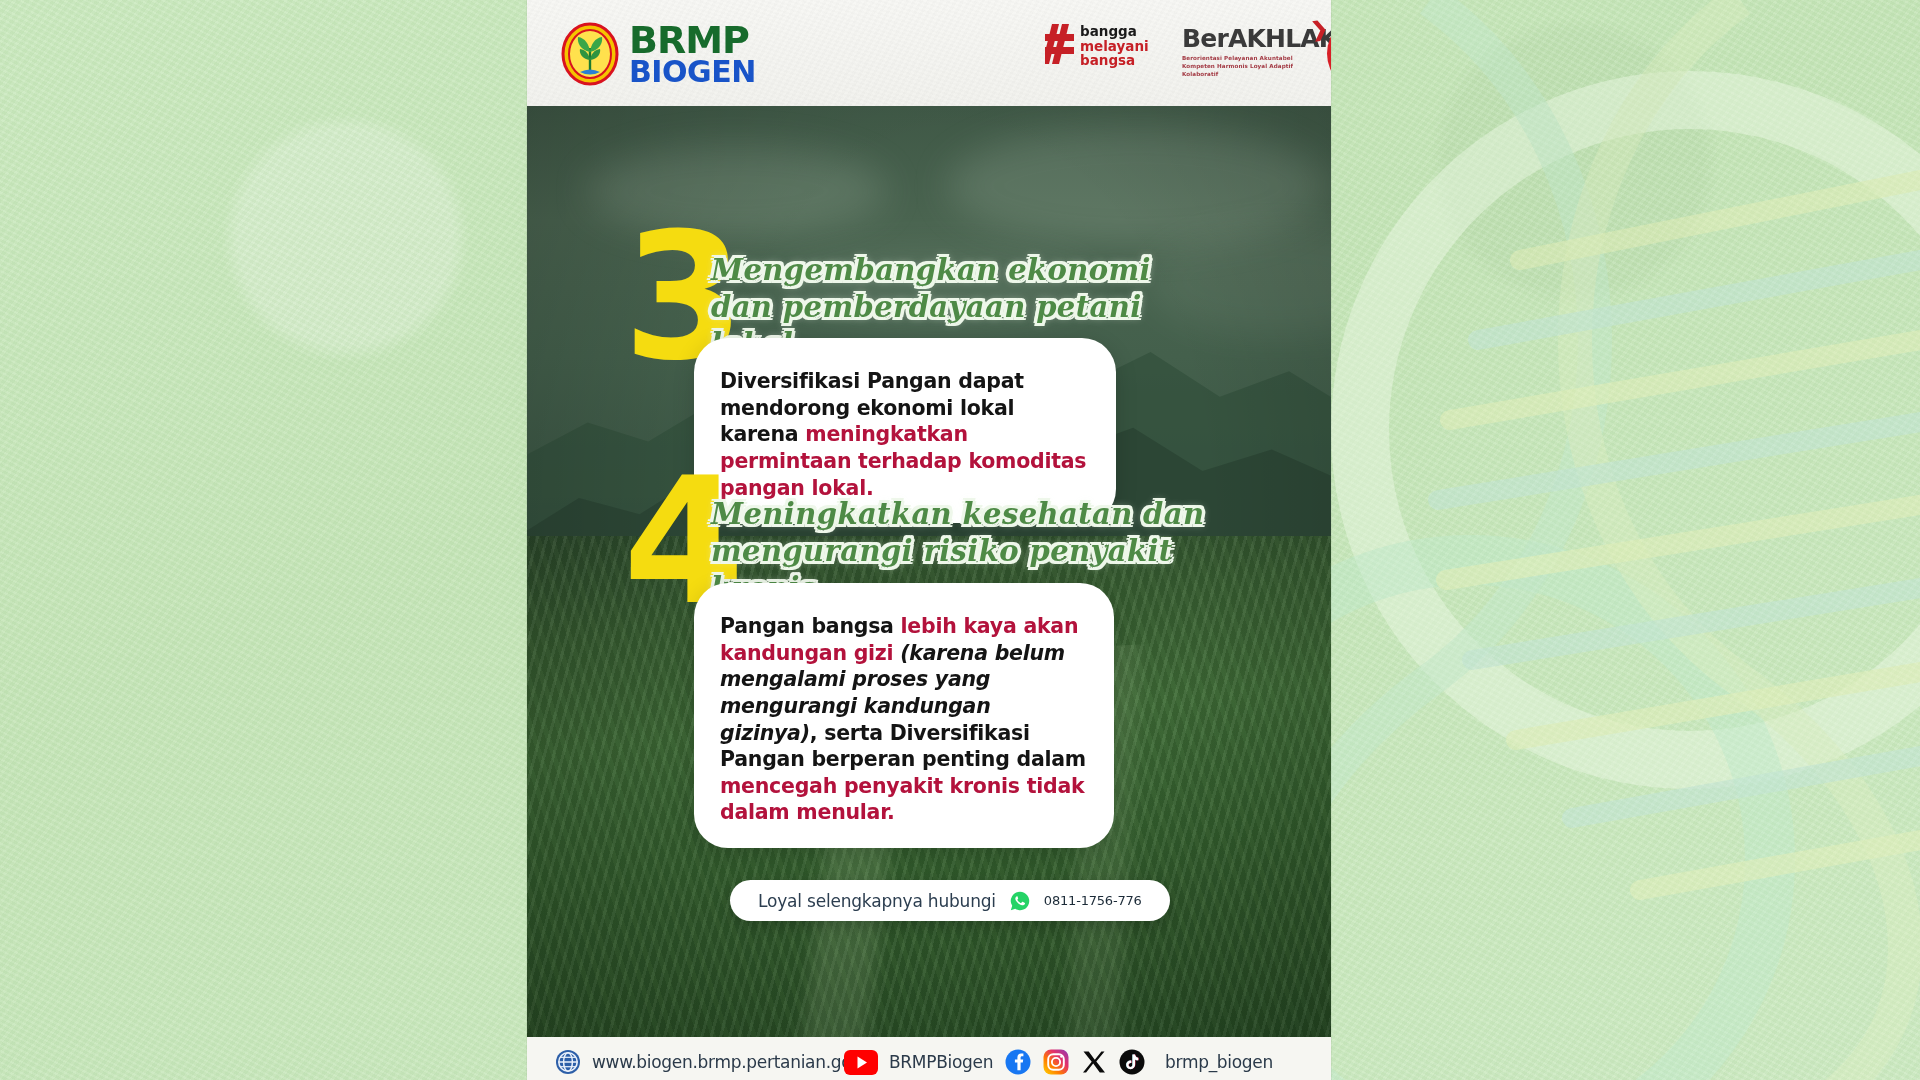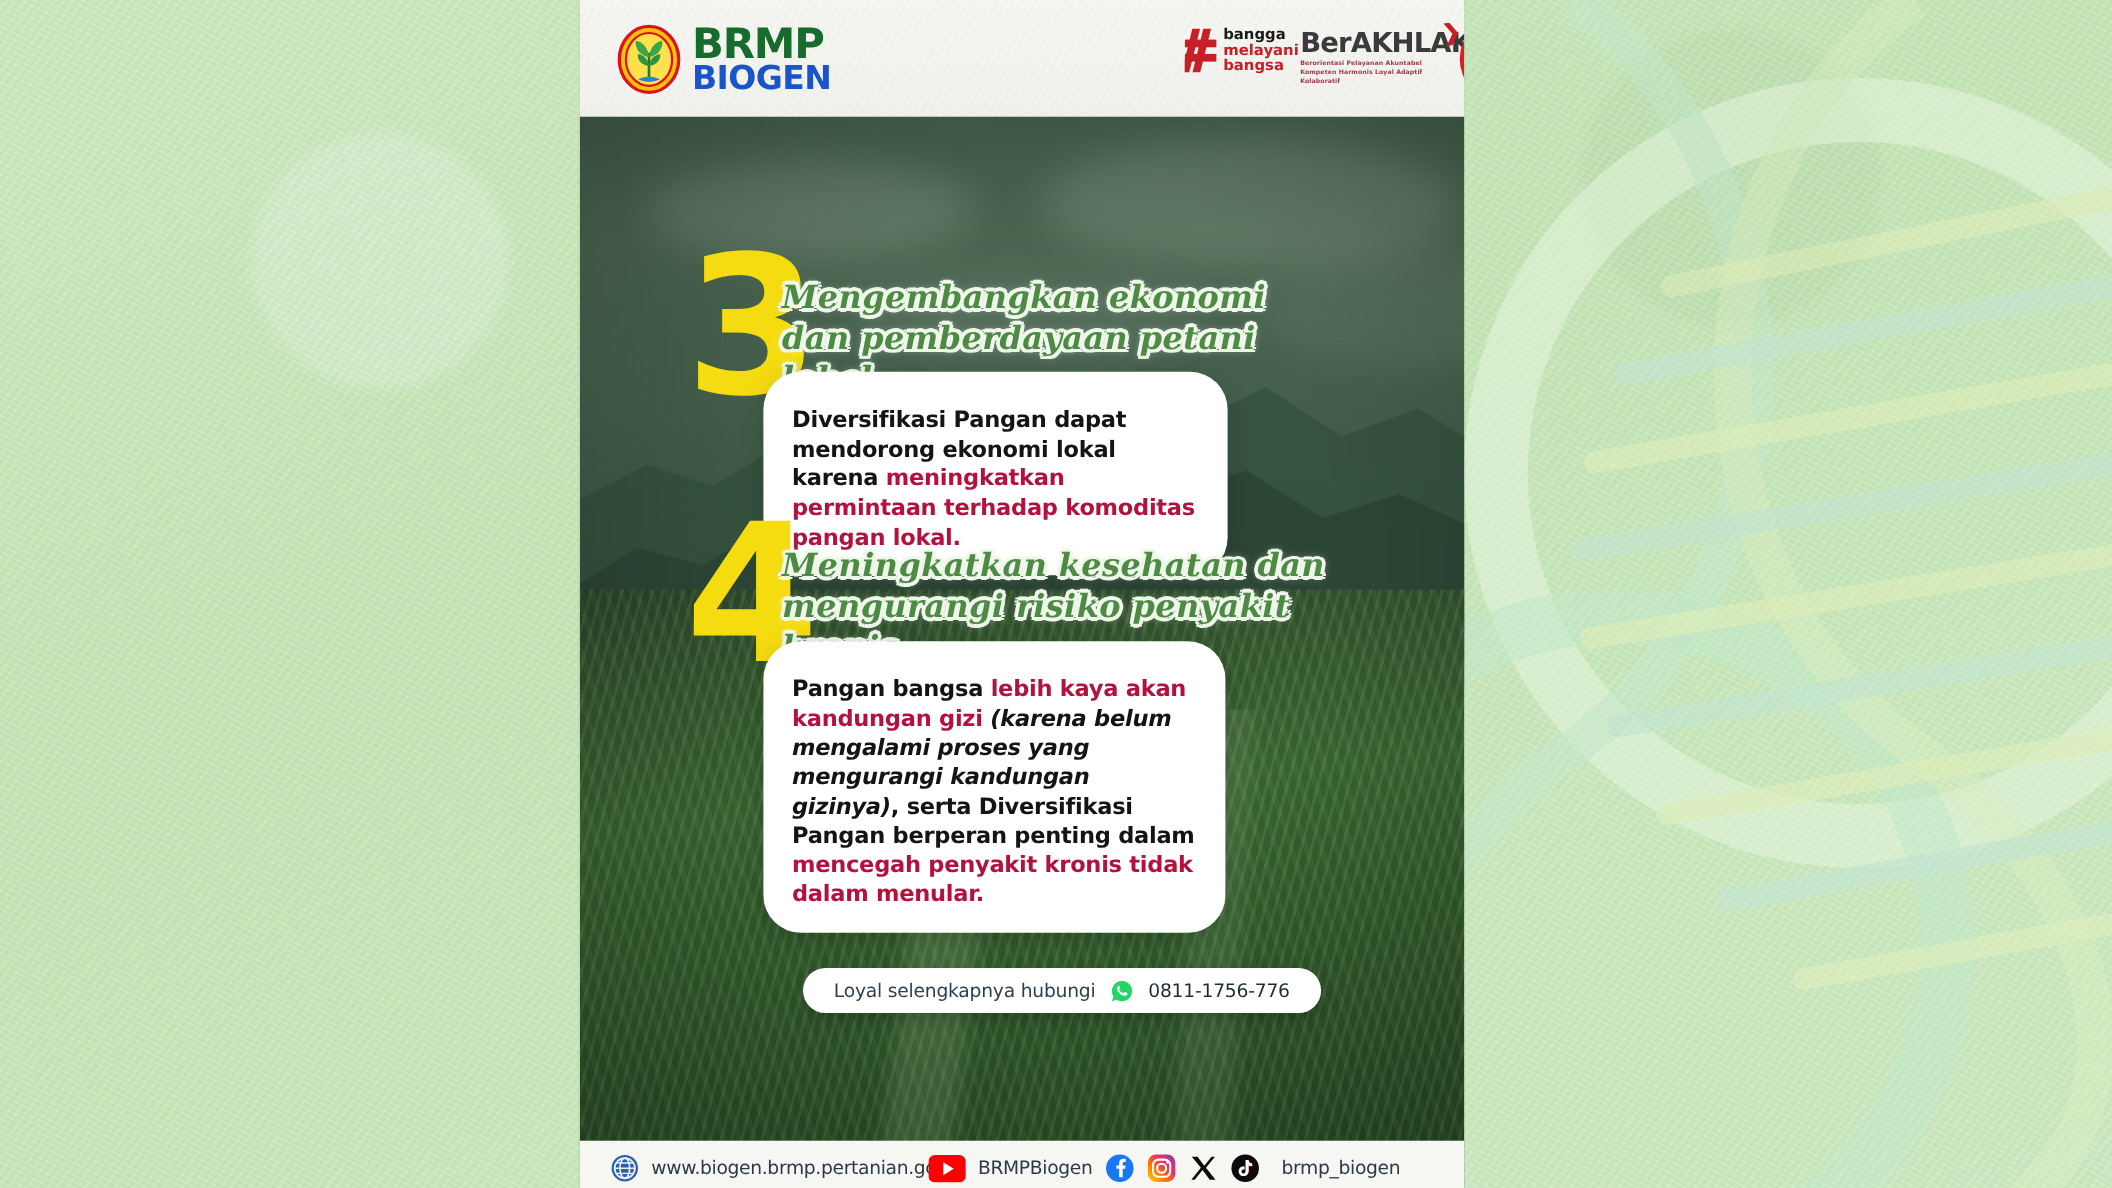--- a/index.html
+++ b/index.html
@@ -51,21 +51,21 @@
   }
   
   .brand{position:absolute;left:33px;top:22px;display:flex;align-items:center;gap:9px;}
   .brand-emblem{width:60px;height:64px;flex:none;}
   .brand-words{line-height:.92;}
   .brand-brmp{font-size:38px;font-weight:bold;color:#176b2c;letter-spacing:-1px;
     font-family:"DejaVu Sans",sans-serif;}
   .brand-biogen{font-size:30px;font-weight:bold;color:#1954c8;letter-spacing:-.5px;
     font-family:"DejaVu Sans",sans-serif;}
   
-  #bmb{position:absolute;left:550px;top:24px;display:flex;align-items:center;gap:6px;}
+  #bmb{position:absolute;left:518px;top:24px;display:flex;gap:6px;}
   #bmb .hash{width:29px;height:40px;flex:none;}
   #bmb .lines{line-height:1.08;font-weight:bold;font-size:13.5px;
     font-family:"DejaVu Sans",sans-serif;}
   #bmb .l1{color:#1a1a1a;}
   #bmb .l2,#bmb .l3{color:#c62026;}
   
   #berakhlak{position:absolute;left:655px;top:26px;width:140px;}
   #berakhlak .word{font-size:25px;font-weight:bold;color:#3a3a3a;letter-spacing:-.8px;
     font-family:"DejaVu Sans",sans-serif;line-height:1;position:relative;}
   #berakhlak .chev{position:absolute;right:-6px;top:-9px;color:#c62026;font-size:20px;font-weight:bold;
@@ -167,21 +167,21 @@
   #block4 .card{left:167px;top:477px;width:368px;}
   
   #contact-pill{
     position:absolute;left:203px;top:774px;
     background:#fff;border-radius:30px;height:41px;
     display:flex;align-items:center;gap:13px;padding:0 28px;
     box-shadow:0 5px 16px rgba(0,0,0,.2);
   }
   #contact-pill .label{font-size:17px;color:#2c3e50;font-family:"DejaVu Sans",sans-serif;
     letter-spacing:-.2px;}
-  #contact-pill .phone{font-size:17px;color:#1c2b38;font-family:"DejaVu Sans",sans-serif;
+  #contact-pill .phone{font-size:13px;color:#1c2b38;font-family:"DejaVu Sans",sans-serif;
     letter-spacing:-.2px;}
   .wa-ico{width:22px;height:22px;flex:none;}
   
   #footer{
     position:absolute;left:0;top:931px;width:866px;height:50px;
     background:#f6f6f2;display:flex;align-items:center;
     font-family:"DejaVu Sans",sans-serif;
   }
   #footer .item{display:flex;align-items:center;gap:11px;}
   #footer .txt{font-size:17px;color:#2b3a4a;letter-spacing:-.3px;}

